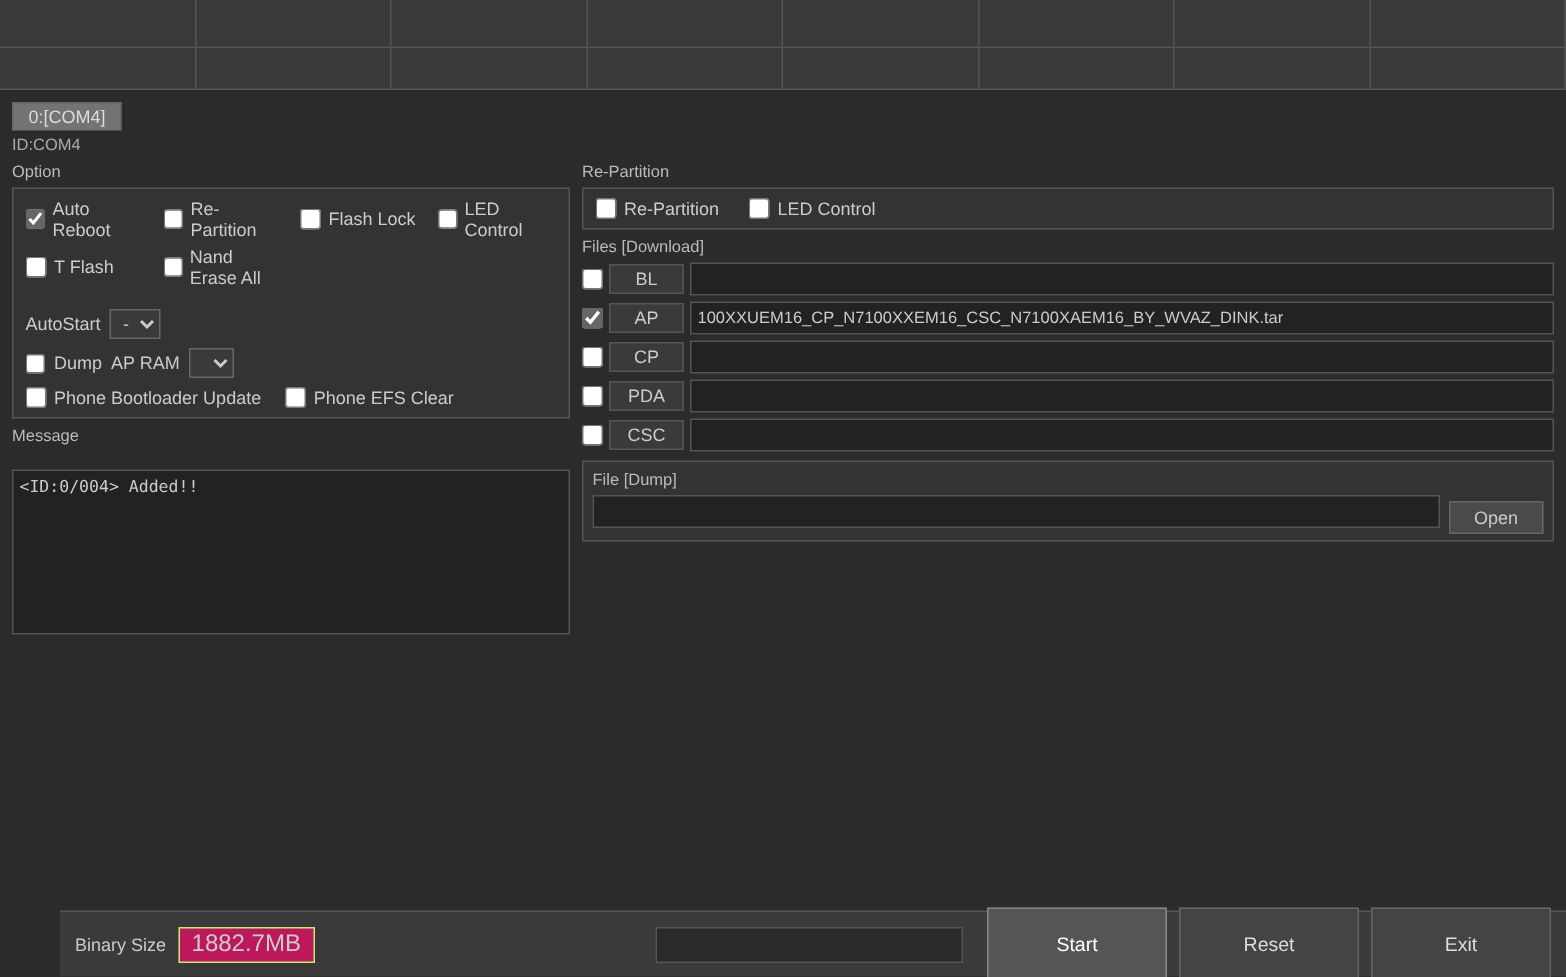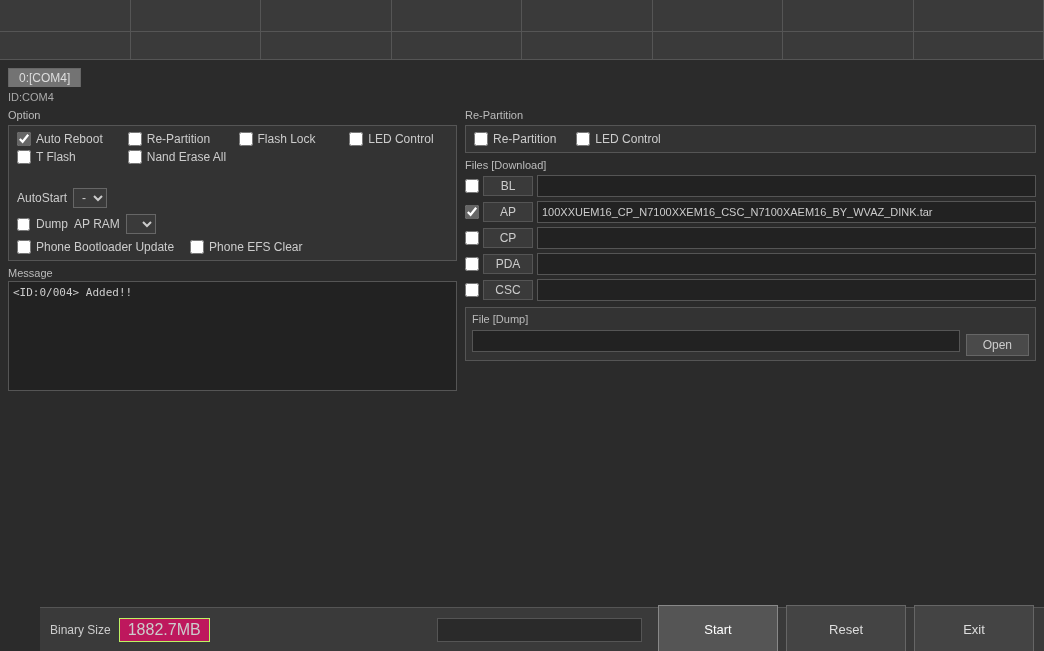--- a/index.html
+++ b/index.html
@@ -75,21 +75,21 @@
       color: #aaa;
       margin-bottom: 6px;
     }
 
     .panels {
       display: flex;
       gap: 8px;
     }
 
     .left-panel {
-      width: 449px;
+      width: 372px;
       flex-shrink: 0;
     }
 
     .right-panel {
       flex: 1;
     }
 
     .section-label {
       font-size: 11px;
       color: #bbb;
@@ -120,21 +120,21 @@
     .option-item input[type="checkbox"] {
       width: 14px;
       height: 14px;
       accent-color: #666;
     }
 
     .autostart-row {
       display: flex;
       align-items: center;
       gap: 6px;
-      margin-top: 24px;
+      margin-top: 14px;
     }
 
     .autostart-row select {
       background: #3a3a3a;
       border: 1px solid #666;
       color: #ccc;
       font-size: 12px;
       padding: 1px 4px;
     }
 
@@ -161,21 +161,21 @@
     }
 
     .message-section {
       margin-top: 6px;
     }
 
     .message-section label {
       font-size: 11px;
       color: #bbb;
       display: block;
-      margin-bottom: 2px;
+      margin-bottom: 16px;
     }
 
     .message-box {
       width: 100%;
       height: 110px;
       background: #222;
       border: 1px solid #555;
       color: #ccc;
       font-size: 11px;
       resize: none;

